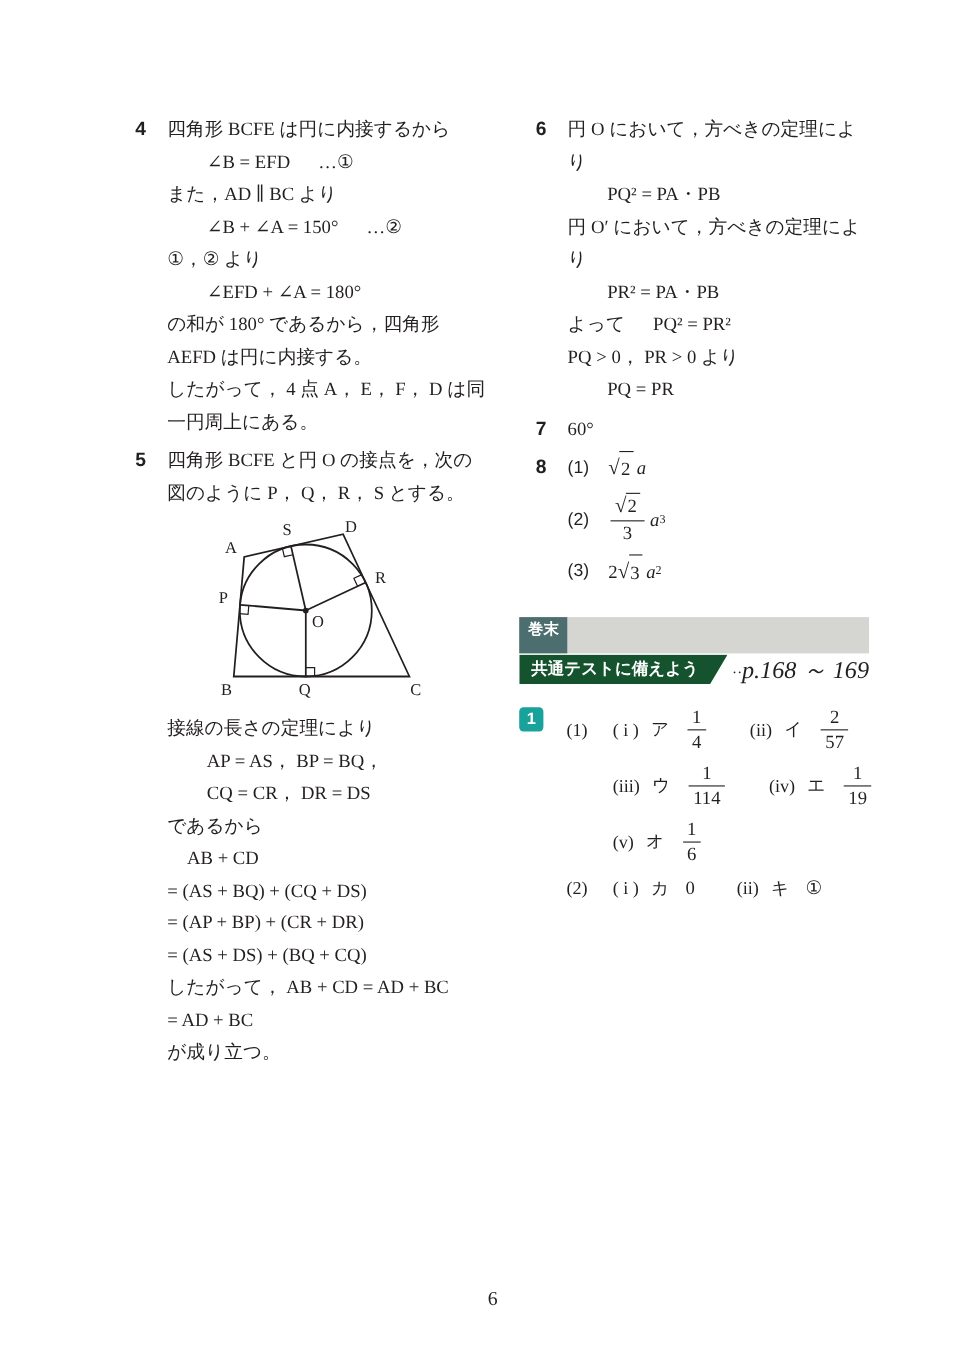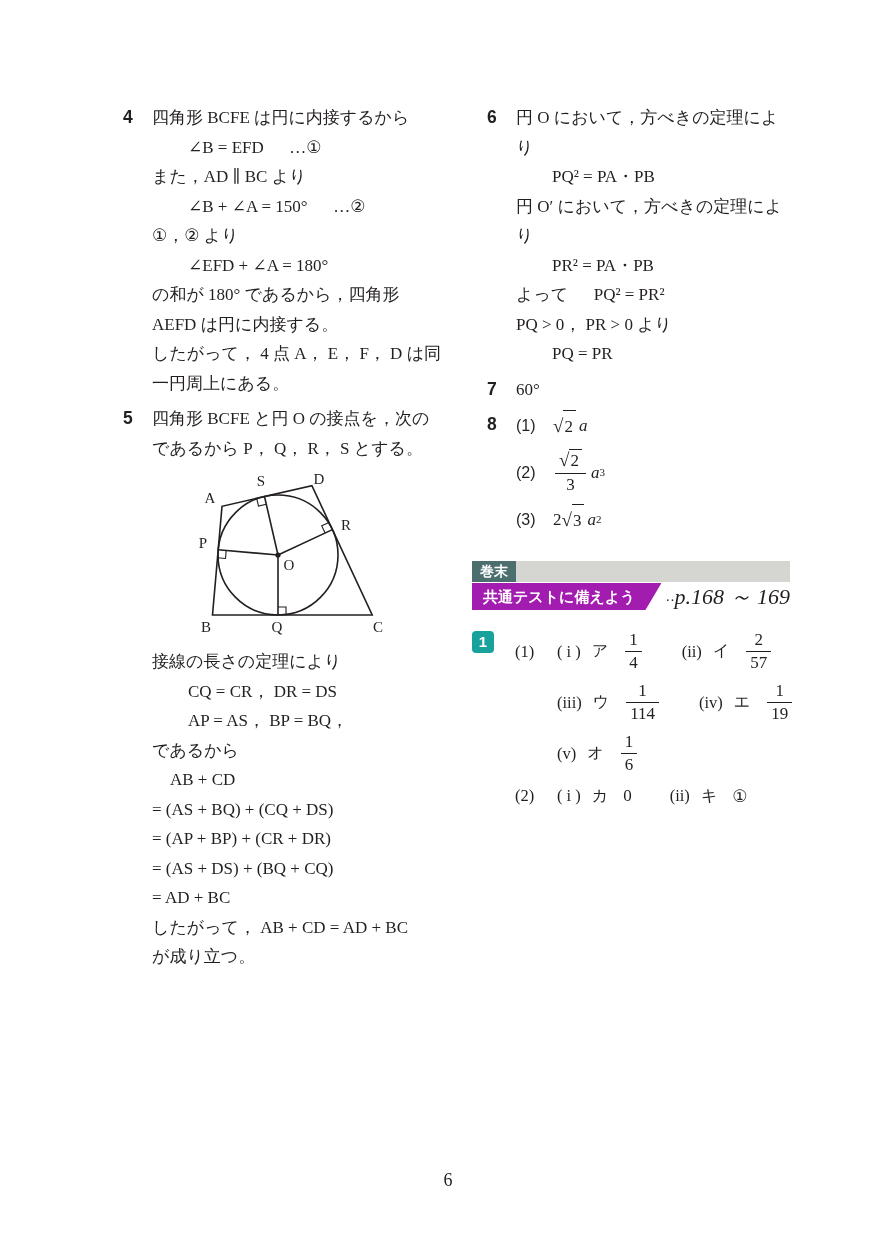--- a/index.html
+++ b/index.html
@@ -36,30 +36,30 @@
   sup.s { font-size:11px; }
   .frac { display:inline-flex; flex-direction:column; align-items:center;
           vertical-align:middle; line-height:1.2; margin:0 2px; }
   .frac .fn { padding:0 4px 1px 4px; }
   .frac .fd { border-top:1.3px solid #231f20; padding:1px 4px 0 4px; align-self:stretch; text-align:center; }
   .ans-row { display:flex; align-items:center; line-height:29.5px; margin-bottom:5px; }
   .ans-row.tall { min-height:52px; }
 
   
   .km { margin-top:21px; }
-  .km-tagrow { display:flex; height:21px; }
+  .km-tagrow { display:flex; height:33px; }
   .km-tag {
     flex:none; background:#4d6e6e; color:#fff; padding:0 8px;
     font-family:"Liberation Sans","DejaVu Sans",sans-serif;
     font-weight:bold; font-size:14px; line-height:21px;
   }
   .km-bar { flex:1; background:#d5d6d2; }
   .km-titlerow { display:flex; align-items:center; margin-top:1px; height:27px; }
   .km-banner {
-    flex:none; background:#a21caf; color:#fff; padding:0 26px 0 11px;
+    flex:none; background:#14532d; color:#fff; padding:0 26px 0 11px;
     font-family:"Liberation Sans","DejaVu Sans",sans-serif;
     font-weight:bold; font-size:15px; line-height:27px;
     clip-path:polygon(0 0, 100% 0, calc(100% - 16px) 100%, 0 100%);
   }
   .km-leader { font-size:14px; letter-spacing:1px; margin-left:4px; white-space:nowrap; overflow:hidden; }
   .km-pages { margin-left:auto; font-size:22px; white-space:nowrap;font-style:italic; }
 
   
   .t1 { display:flex; margin-top:17px; }
   .t1-badge {
@@ -104,21 +104,21 @@
         <div class="ln">AEFD は円に内接する。</div>
         <div class="ln">したがって， 4 点 A， E， F， D は同</div>
         <div class="ln">一円周上にある。</div>
       </div>
     </div>
 
     <div class="prob">
       <div class="pnum">5</div>
       <div class="pbody">
         <div class="ln">四角形 BCFE と円 O の接点を，次の</div>
-        <div class="ln">であるから P， Q， R， S とする。</div>
+        <div class="ln">図のように P， Q， R， S とする。</div>
 
         <svg class="fig" width="250" height="170" viewBox="0 0 250 170">
           <g fill="none" stroke="#231f20" stroke-width="1.6">
             <polygon points="52,34.3 42.5,143 202.2,143 141.9,13.6"></polygon>
             <circle cx="108" cy="83" r="60"></circle>
             <line x1="108" y1="83" x2="48.2" y2="77.8"></line>
             <line x1="108" y1="83" x2="94.5" y2="24.5"></line>
             <line x1="108" y1="83" x2="162.4" y2="57.6"></line>
             <line x1="108" y1="83" x2="108" y2="143"></line>
           </g>
@@ -136,29 +136,29 @@
             <text x="149" y="12">D</text>
             <text x="91" y="14">S</text>
             <text x="33" y="76">P</text>
             <text x="176" y="58">R</text>
             <text x="107" y="160">Q</text>
             <text x="119" y="98">O</text>
           </g>
         </svg>
 
         <div class="ln">接線の長さの定理により</div>
+        <div class="ln ind">AP = AS， BP = BQ，</div>
         <div class="ln ind">CQ = CR， DR = DS</div>
-        <div class="ln ind">AP = AS， BP = BQ，</div>
         <div class="ln">であるから</div>
         <div class="ln ind2">AB + CD</div>
         <div class="ln">= (AS + BQ) + (CQ + DS)</div>
         <div class="ln">= (AP + BP) + (CR + DR)</div>
         <div class="ln">= (AS + DS) + (BQ + CQ)</div>
+        <div class="ln">したがって， AB + CD = AD + BC</div>
         <div class="ln">= AD + BC</div>
-        <div class="ln">したがって， AB + CD = AD + BC</div>
         <div class="ln">が成り立つ。</div>
       </div>
     </div>
   </div>
 
   <div class="col col-right">
 
     <div class="prob">
       <div class="pnum">6</div>
       <div class="pbody">

